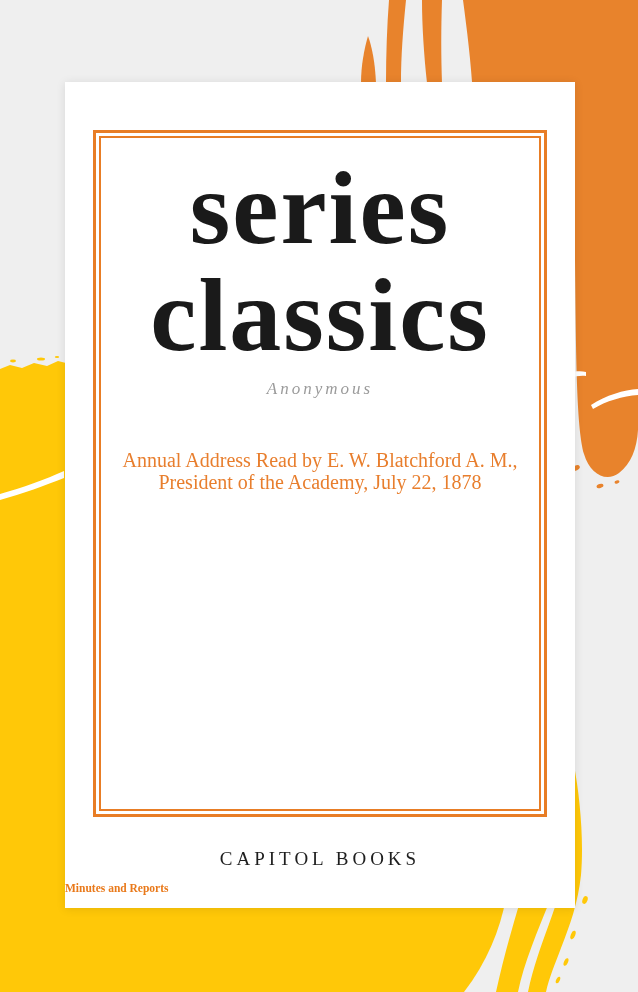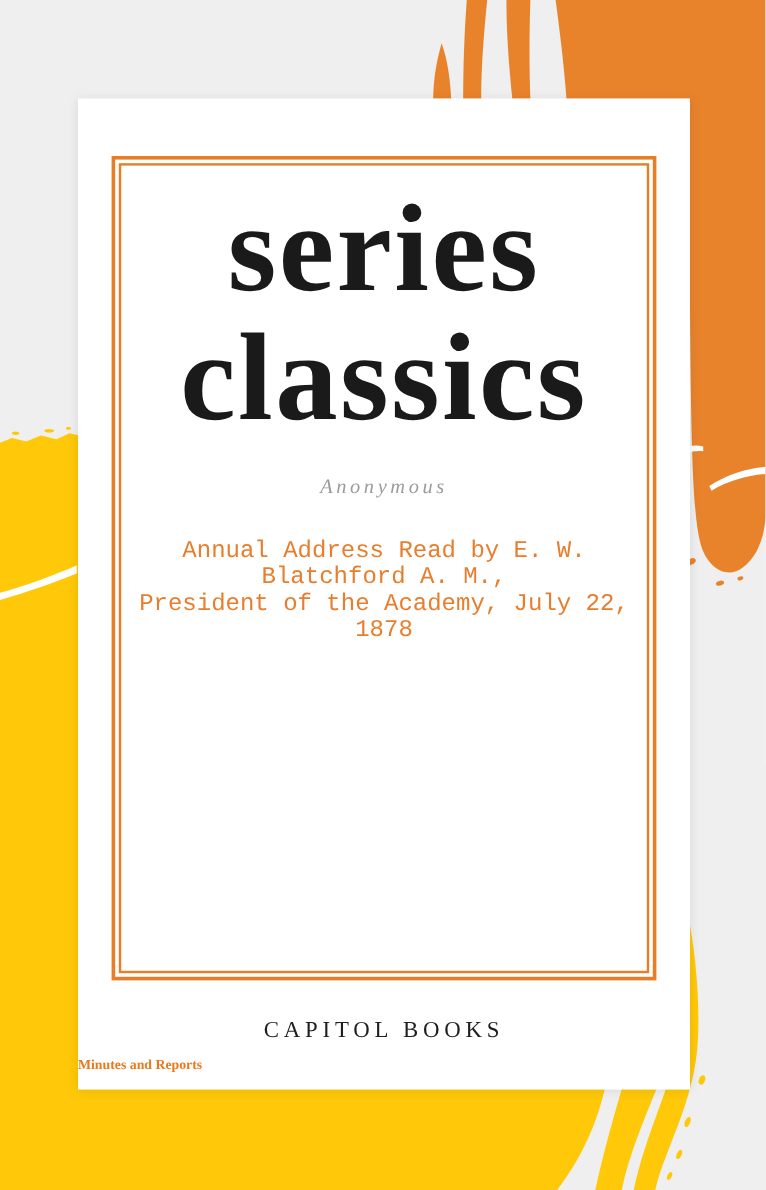--- a/index.html
+++ b/index.html
@@ -31,29 +31,28 @@
   .frame-inner{
     position:absolute;inset:3px;
     border:2px solid var(--frame_orange,#E87D25);
   }
   .series-title{
     position:absolute;top:72px;left:0;right:0;text-align:center;
     font-weight:700;font-size:104px;line-height:107px;letter-spacing:2px;
     color:var(--title_black,#1A1A1A);
   }
   .author{
-    position:absolute;top:314px;left:0;right:0;text-align:center;
+    position:absolute;top:297px;left:0;right:0;text-align:center;
     font-style:italic;font-size:17px;letter-spacing:3px;
     color:var(--muted_gray,#9B9B9B);
   }
   .book-title{
     position:absolute;top:367px;left:40px;right:40px;text-align:center;
     font-size:20px;line-height:22px;
     color:var(--accent_text,#E87E2D);
-    font-family:Liberation Mono, monospace;
   }
   .subtitle{
     position:absolute;top:584px;left:30px;right:30px;text-align:center;
     font-size:16px;color:var(--muted_gray,#9B9B9B);
   }
   .publisher{
     position:absolute;top:766px;left:0;right:0;text-align:center;
     font-size:19px;letter-spacing:4px;
     color:var(--publisher_black,#1E1E1E);
   }

